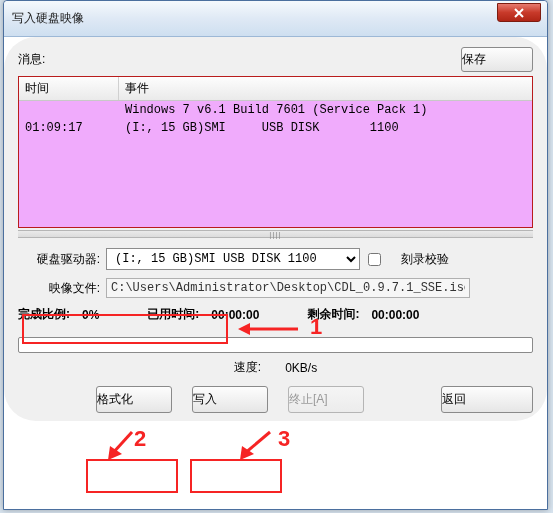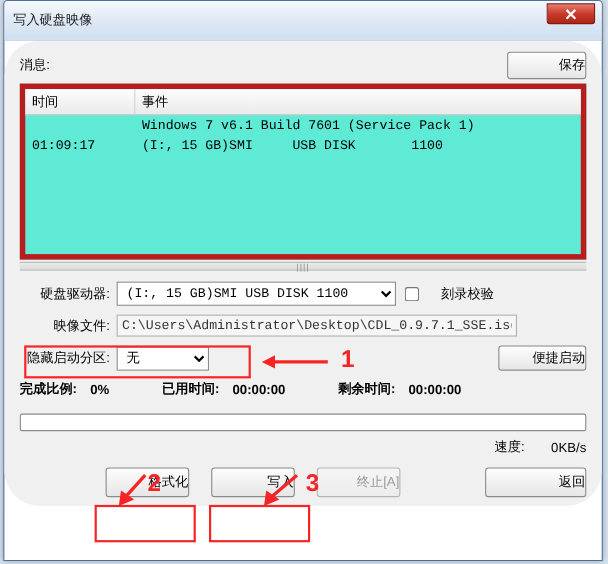--- a/index.html
+++ b/index.html
@@ -59,26 +59,26 @@
     margin-bottom: 4px;
   }
   .btn {
     border: 1px solid #8a8a8a;
     background: linear-gradient(#fdfdfd,#e6e6e6);
     border-radius: 3px;
     padding: 2px 0;
     font-size: 12px;
     font-family: inherit;
     cursor: pointer;
-    text-align: right;
+    text-align: left;
   }
   .btn-save { width: 72px; padding:3px 0; }
   .log-wrap {
-    border: 5px solid #b91c1c;
-    background: #5eead4;
+    border: 1px solid #b91c1c;
+    background: #f0abfc;
     margin-top: 2px;
   }
   .log-header {
     display: flex;
     background: linear-gradient(#fdfdfd,#eaeaea);
     border-bottom: 1px solid #c8c8c8;
     font-size: 12px;
   }
   .log-hcol-time { width: 100px; padding: 3px 6px; border-right: 1px solid #d0d0d0; }
   .log-hcol-event { flex: 1; padding: 3px 6px; }
@@ -136,21 +136,21 @@
   .plbl { margin-right: 12px; }
   .pval { margin-right: 48px; }
   .progress-bar {
     height: 16px;
     border: 1px solid #8a8a8a;
     background: #fff;
     border-radius:2px;
     margin-bottom: 6px;
   }
   .speed-row {
-    display:flex; justify-content:flex-end; align-items:center; gap:24px; margin:2px 0 10px 0;
+    display:flex; justify-content:center; align-items:center; gap:24px; margin:2px 0 10px 0;
   }
   .action-row {
     display:flex;
     gap: 20px;
     padding-left: 78px;
     align-items:center;
   }
   .btn-action { width: 76px; padding:4px 0;}
   .btn-disabled { color:#9a9a9a; background:linear-gradient(#f5f5f5,#ececec); cursor:default; border-color:#b5b5b5;}
   .btn-return { margin-left:auto; width:92px;}
@@ -210,27 +210,20 @@
           <span>刻录校验</span>
         </label>
       </div>
 
       <div class="form-row">
         <span class="lbl">映像文件:</span>
         <input class="text-ro" readonly="" value="C:\Users\Administrator\Desktop\CDL_0.9.7.1_SSE.iso" style="">
       </div>
 
 
-      <div class="form-row">
-        <span class="lbl">隐藏启动分区:</span>
-        <select class="combo combo-hide">
-          <option>无</option>
-        </select>
-        <button class="btn btn-boot">便捷启动</button>
-      </div>
 
       <div class="progress-row">
         <span class="plbl">完成比例:</span>
         <span class="pval">0%</span>
         <span class="plbl">已用时间:</span>
         <span class="pval">00:00:00</span>
         <span class="plbl">剩余时间:</span>
         <span>00:00:00</span>
       </div>
 

